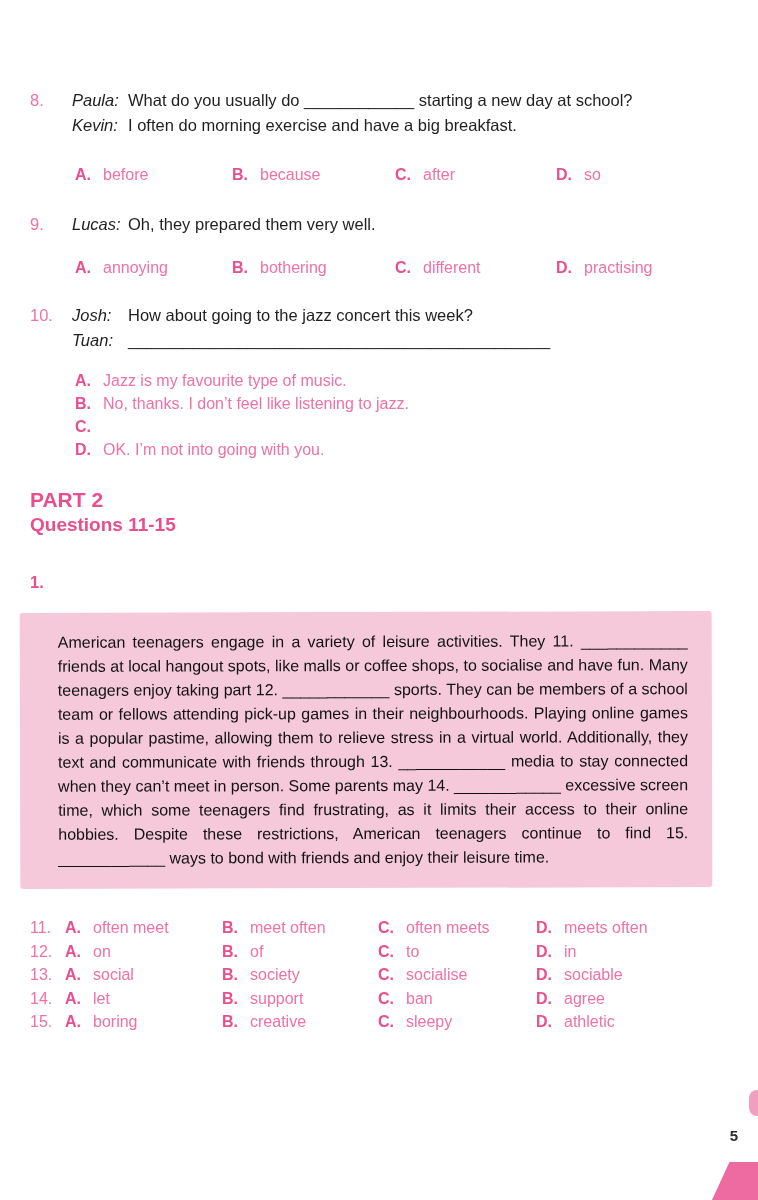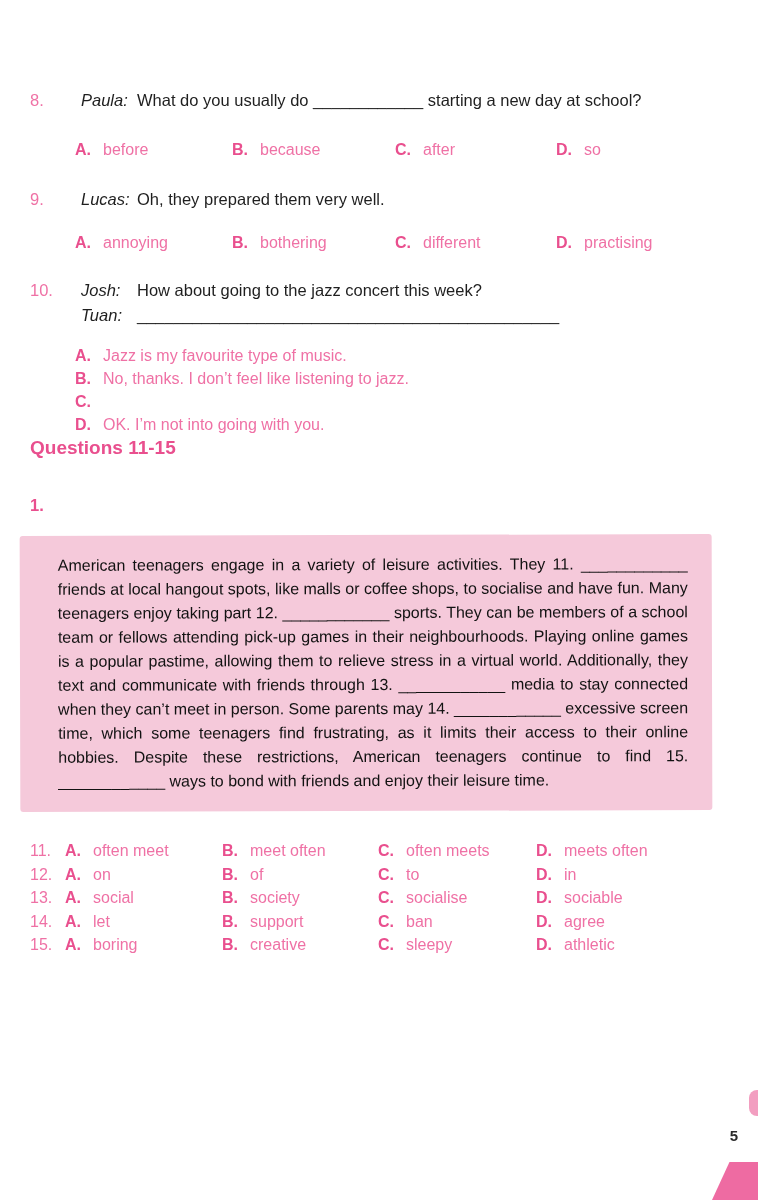--- a/index.html
+++ b/index.html
@@ -8,21 +8,21 @@
   .page {
     position:relative; width:758px; height:1200px; margin:0 auto;
     background:#ffffff; overflow:hidden; color:var(--ink,#1f1f1f);
   }
   .content { position:absolute; left:30px; top:88px; width:682px; }
 
   
   .q-body { display:flex; font-size:16.5px; line-height:25px; }
   .q-num { width:42px; flex-shrink:0; color:var(--pink-text,#ef71a5); }
   .dialogue { flex:1; }
-  .d-line { display:flex;margin-left:9px; }
+  .d-line { display:flex; }
   .speaker { width:56px; flex-shrink:0; font-style:italic; }
   .d-text { flex:1; text-align:justify; }
   .blank-text { letter-spacing:0; white-space:pre-wrap; }
 
   .opt-row {
     display:grid; grid-template-columns:157px 163px 161px 1fr;
     margin-left:45px; margin-top:26px; font-size:16px; line-height:22px;
   }
   .opt { display:flex; }
   .opt-letter { font-weight:bold; color:var(--accent,#e94f8e); width:28px; flex-shrink:0; }
@@ -83,20 +83,24 @@
   <div class="content">
 
     <section>
       <div class="q-body">
         <div class="q-num">8.</div>
         <div class="dialogue">
           <div class="d-line">
             <span class="speaker">Paula:</span>
             <span class="d-text blank-text">What do you usually do ____________ starting a new day at school?</span>
           </div>
+          <div class="d-line">
+            <span class="speaker">Kevin:</span>
+            <span class="d-text">I often do morning exercise and have a big breakfast.</span>
+          </div>
         </div>
       </div>
       <div class="opt-row">
         <div class="opt">
           <span class="opt-letter">A.</span>
           <span class="opt-text">before</span>
         </div>
         <div class="opt">
           <span class="opt-letter">B.</span>
           <span class="opt-text">because</span>
@@ -168,20 +172,21 @@
         <div class="opt">
           <span class="opt-letter">C.</span>
         </div>
         <div class="opt">
           <span class="opt-letter">D.</span>
           <span class="opt-text">OK. I’m not into going with you.</span>
         </div>
       </div>
     </section>
 
+    <h2 class="part-title">PART 2</h2>
     <h3 class="part-subtitle">Questions 11-15</h3>
 
     <div class="task-row">
       <span class="task-num">1.</span>
     </div>
 
     <div class="passage-box">
       <p class="passage-text">American teenagers engage in a variety of leisure activities. They 11. ____________ friends at local hangout spots, like malls or coffee shops, to socialise and have fun. Many teenagers enjoy taking part 12. ____________ sports. They can be members of a school team or fellows attending pick-up games in their neighbourhoods. Playing online games is a popular pastime, allowing them to relieve stress in a virtual world. Additionally, they text and communicate with friends through 13. ____________ media to stay connected when they can’t meet in person. Some parents may 14. ____________ excessive screen time, which some teenagers find frustrating, as it limits their access to their online hobbies. Despite these restrictions, American teenagers continue to find 15. ____________ ways to bond with friends and enjoy their leisure time.</p>
     </div>
 

